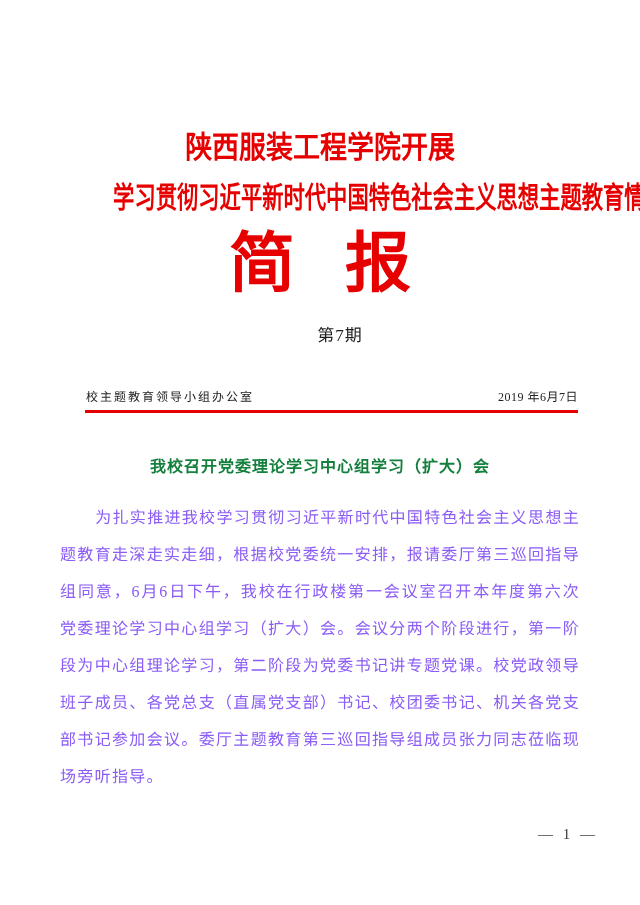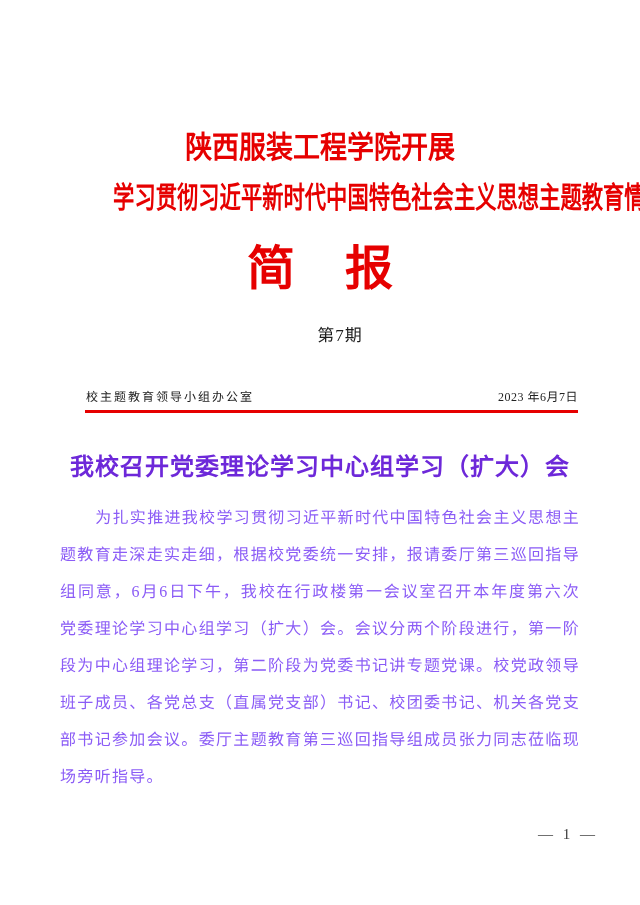--- a/index.html
+++ b/index.html
@@ -41,23 +41,23 @@
     display: inline-block;
     font-family: "Liberation Sans", sans-serif;
     font-weight: 700;
     font-size: 30px;
     color: #e60000;
     transform: scaleX(0.71);
   }
   .bulletin-title {
     margin-top: 17px;
     line-height: 66px;
-    font-family: Liberation Sans, sans-serif;
+    font-family: Liberation Mono, monospace;
     font-weight: 700;
-    font-size: 48px;
+    font-size: 66px;
     color: #e60000;
     white-space: nowrap;
   }
   .bulletin-gap {
     display: inline-block;
     width: 50px;
   }
   .issue {
     margin-top: 23px;
     font-size: 17px;
@@ -82,25 +82,25 @@
     margin-left: 85px;
     width: 493px;
     height: 2.5px;
     margin-top: 2px;
     background: #e60000;
   }
   
   .headline {
     margin: 38px 40px 0;
     text-align: center;
-    font-size: 24px;
+    font-size: 16px;
     font-weight: 700;
     letter-spacing: 1px;
     line-height: 32px;
-    color: #6d28d9;
+    color: #15803d;
     font-family: "Liberation Serif", serif;
   }
   .body-text {
     width: 520px;
     margin: 16px auto 0;
     font-size: 16px;
     letter-spacing: 1.3px;
     line-height: 37px;
     text-align: justify;
     text-justify: inter-ideograph;
@@ -130,21 +130,21 @@
       <span class="squeeze">学习贯彻习近平新时代中国特色社会主义思想主题教育情况</span>
     </div>
     <div class="bulletin-title">
       <span>简</span><span class="bulletin-gap"></span><span>报</span>
     </div>
     <div class="issue">第7期</div>
   </header>
 
   <div class="meta-row">
     <span class="office">校主题教育领导小组办公室</span>
-    <span class="date">2023 年6月7日</span>
+    <span class="date">2019 年6月7日</span>
   </div>
   <div class="red-rule"></div>
 
   <main>
     <h1 class="headline">我校召开党委理论学习中心组学习（扩大）会</h1>
     <p class="body-text">为扎实推进我校学习贯彻习近平新时代中国特色社会主义思想主题教育走深走实走细，根据校党委统一安排，报请委厅第三巡回指导组同意，6月6日下午，我校在行政楼第一会议室召开本年度第六次党委理论学习中心组学习（扩大）会。会议分两个阶段进行，第一阶段为中心组理论学习，第二阶段为党委书记讲专题党课。校党政领导班子成员、各党总支（直属党支部）书记、校团委书记、机关各党支部书记参加会议。委厅主题教育第三巡回指导组成员张力同志莅临现场旁听指导。</p>
   </main>
 
   <footer>
     <div class="page-number">— 1 —</div>

